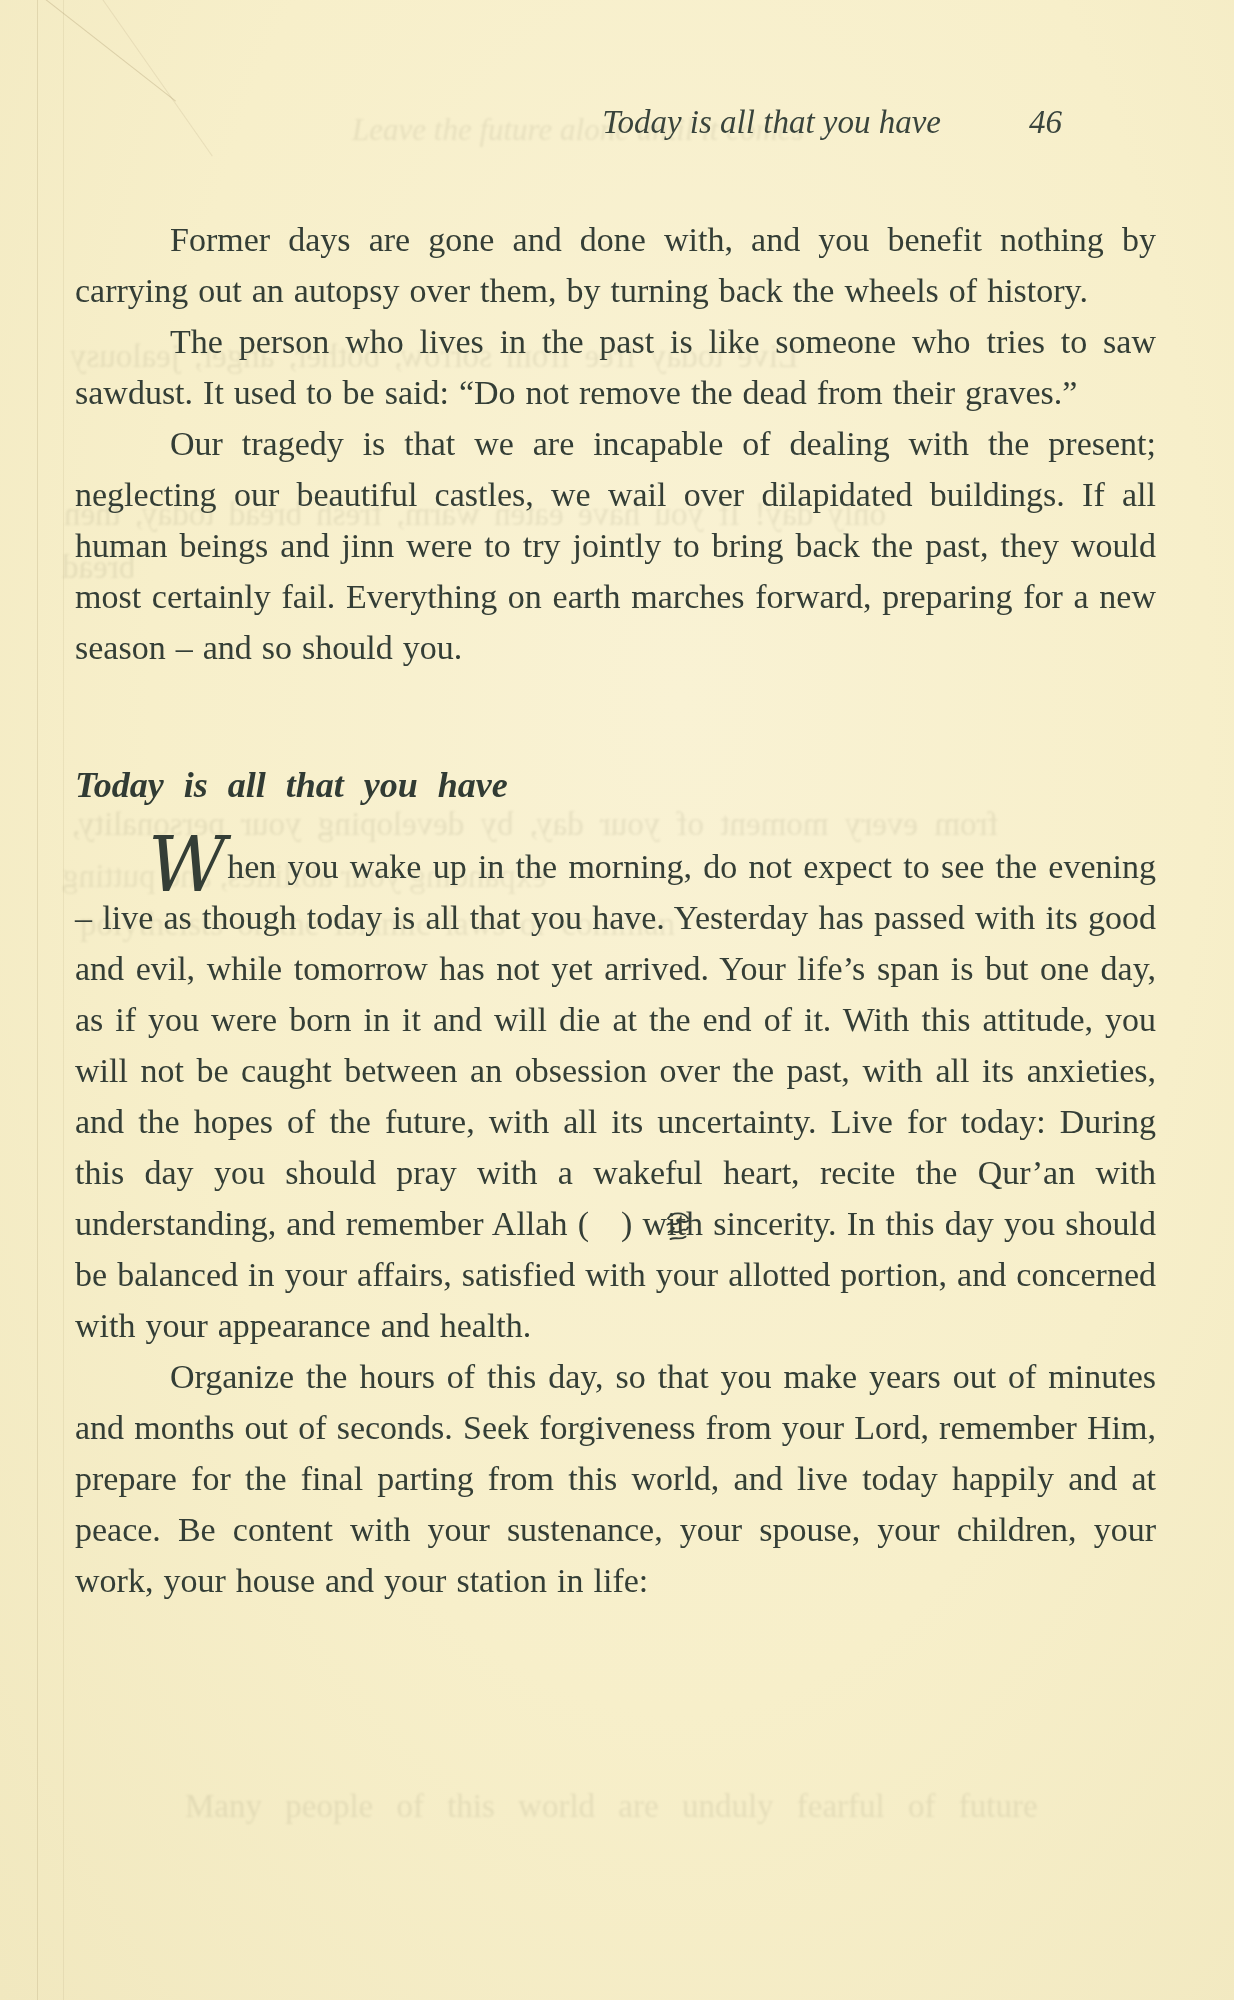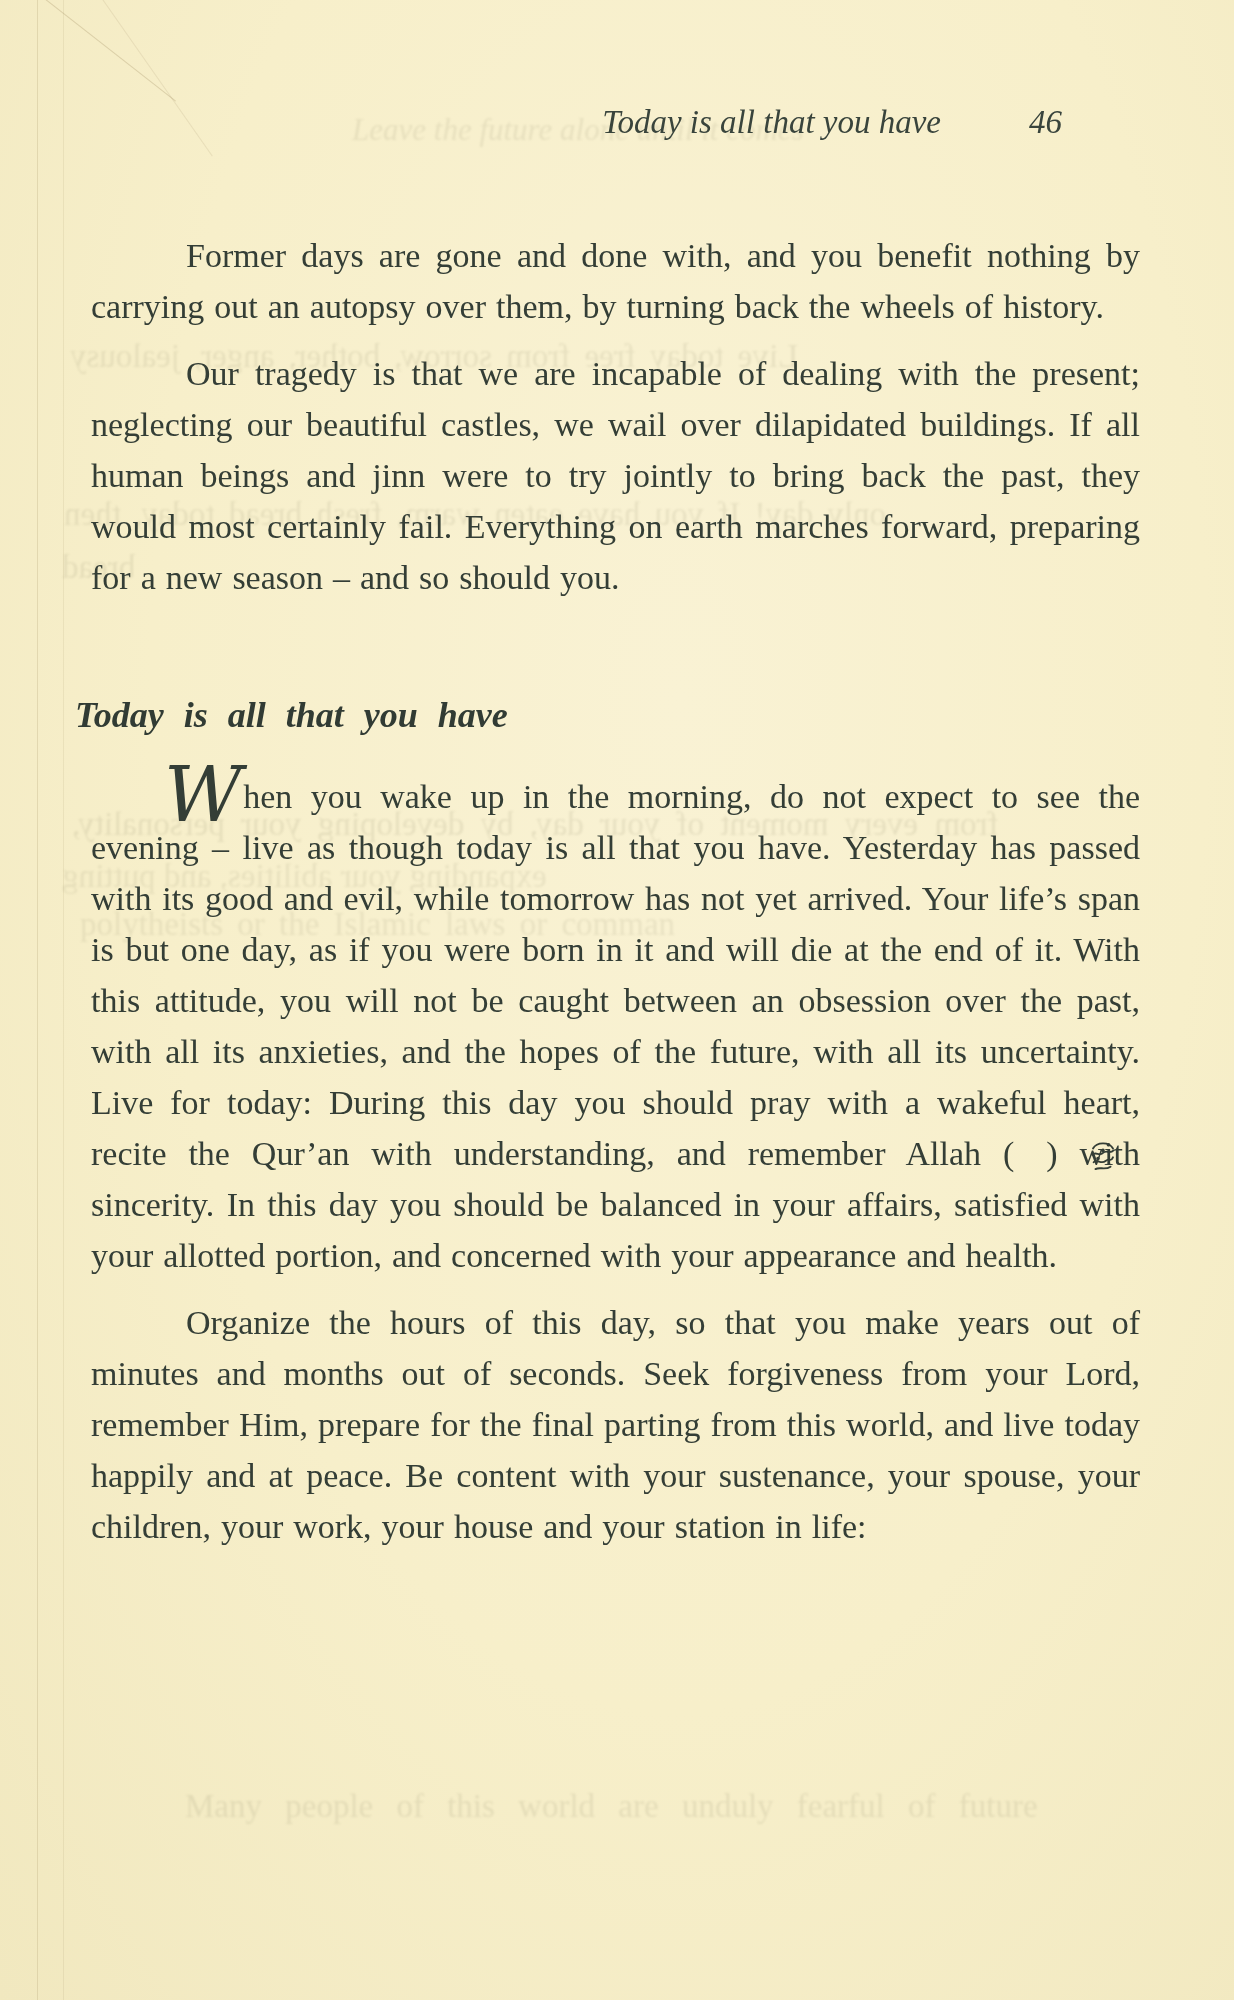--- a/index.html
+++ b/index.html
@@ -20,21 +20,21 @@
   
   .running-header{
     position:absolute;top:104px;left:0;right:172px;
     display:flex;justify-content:flex-end;align-items:baseline;gap:88px;
     font-style:italic;font-size:33px;line-height:36px;color:#39443c;
   }
 
   
   .content{position:absolute;left:75px;top:214px;width:1081px;}
   p.para{
-    margin:16px;font-size:34px;line-height:51px;
+    margin:0;font-size:34px;line-height:51px;
     text-align:justify;text-indent:95px;word-spacing:1.5px;
   }
   p.para.dropcap-para{text-indent:73px;margin-top:32px;}
   h2.section-heading{
     margin:88px 0 0 0;font-size:36px;line-height:48px;
     font-style:italic;font-weight:bold;word-spacing:11px;color:#313b34;
   }
   .dropcap{
     font-family:"DejaVu Serif", serif;font-style:italic;
     font-size:76px;line-height:0;vertical-align:-13px;letter-spacing:1px;
@@ -74,20 +74,21 @@
 <div class="ghost g7">polytheists or the Islamic laws or comman</div>
 <div class="ghost g8">Many people of this world are unduly fearful of future</div>
 
 <div class="running-header">
   <span>Today is all that you have</span>
   <span>46</span>
 </div>
 
 <div class="content">
   <p class="para">Former days are gone and done with, and you benefit nothing by carrying out an autopsy over them, by turning back the wheels of history.</p>
+  <p class="para">The person who lives in the past is like someone who tries to saw sawdust. It used to be said: “Do not remove the dead from their graves.”</p>
   <p class="para">Our tragedy is that we are incapable of dealing with the present; neglecting our beautiful castles, we wail over dilapidated buildings. If all human beings and jinn were to try jointly to bring back the past, they would most certainly fail. Everything on earth marches forward, preparing for a new season – and so should you.</p>
 
   <h2 class="section-heading">Today is all that you have</h2>
 
   <p class="para dropcap-para"><span class="dropcap">W</span><span>hen you wake up in the morning, do not expect to see the evening – live as though today is all that you have. Yesterday has passed with its good and evil, while tomorrow has not yet arrived. Your life’s span is but one day, as if you were born in it and will die at the end of it. With this attitude, you will not be caught between an obsession over the past, with all its anxieties, and the hopes of the future, with all its uncertainty. Live for today: During this day you should pray with a wakeful heart, recite the Qur’an with understanding, and remember Allah (</span><span class="honorific"><svg viewBox="0 0 24 28" fill="none" stroke="#343e36" stroke-width="1.5" stroke-linecap="round">
           <path d="M4 8 C 7 2.5, 17 2.5, 20 8"></path>
           <path d="M3.5 13 c 2.5 -3, 5.5 1.5, 8.5 -1.5 s 5 1.5 8.5 -2"></path>
           <path d="M4.5 19 c 2.5 -3, 6 2, 9.5 -1 s 4 1.5 6 -3"></path>
           <path d="M6 24.5 c 3 -2, 8 1, 12 -2"></path>
           <circle cx="12" cy="9.5" r="0.7" fill="#343e36"></circle>

